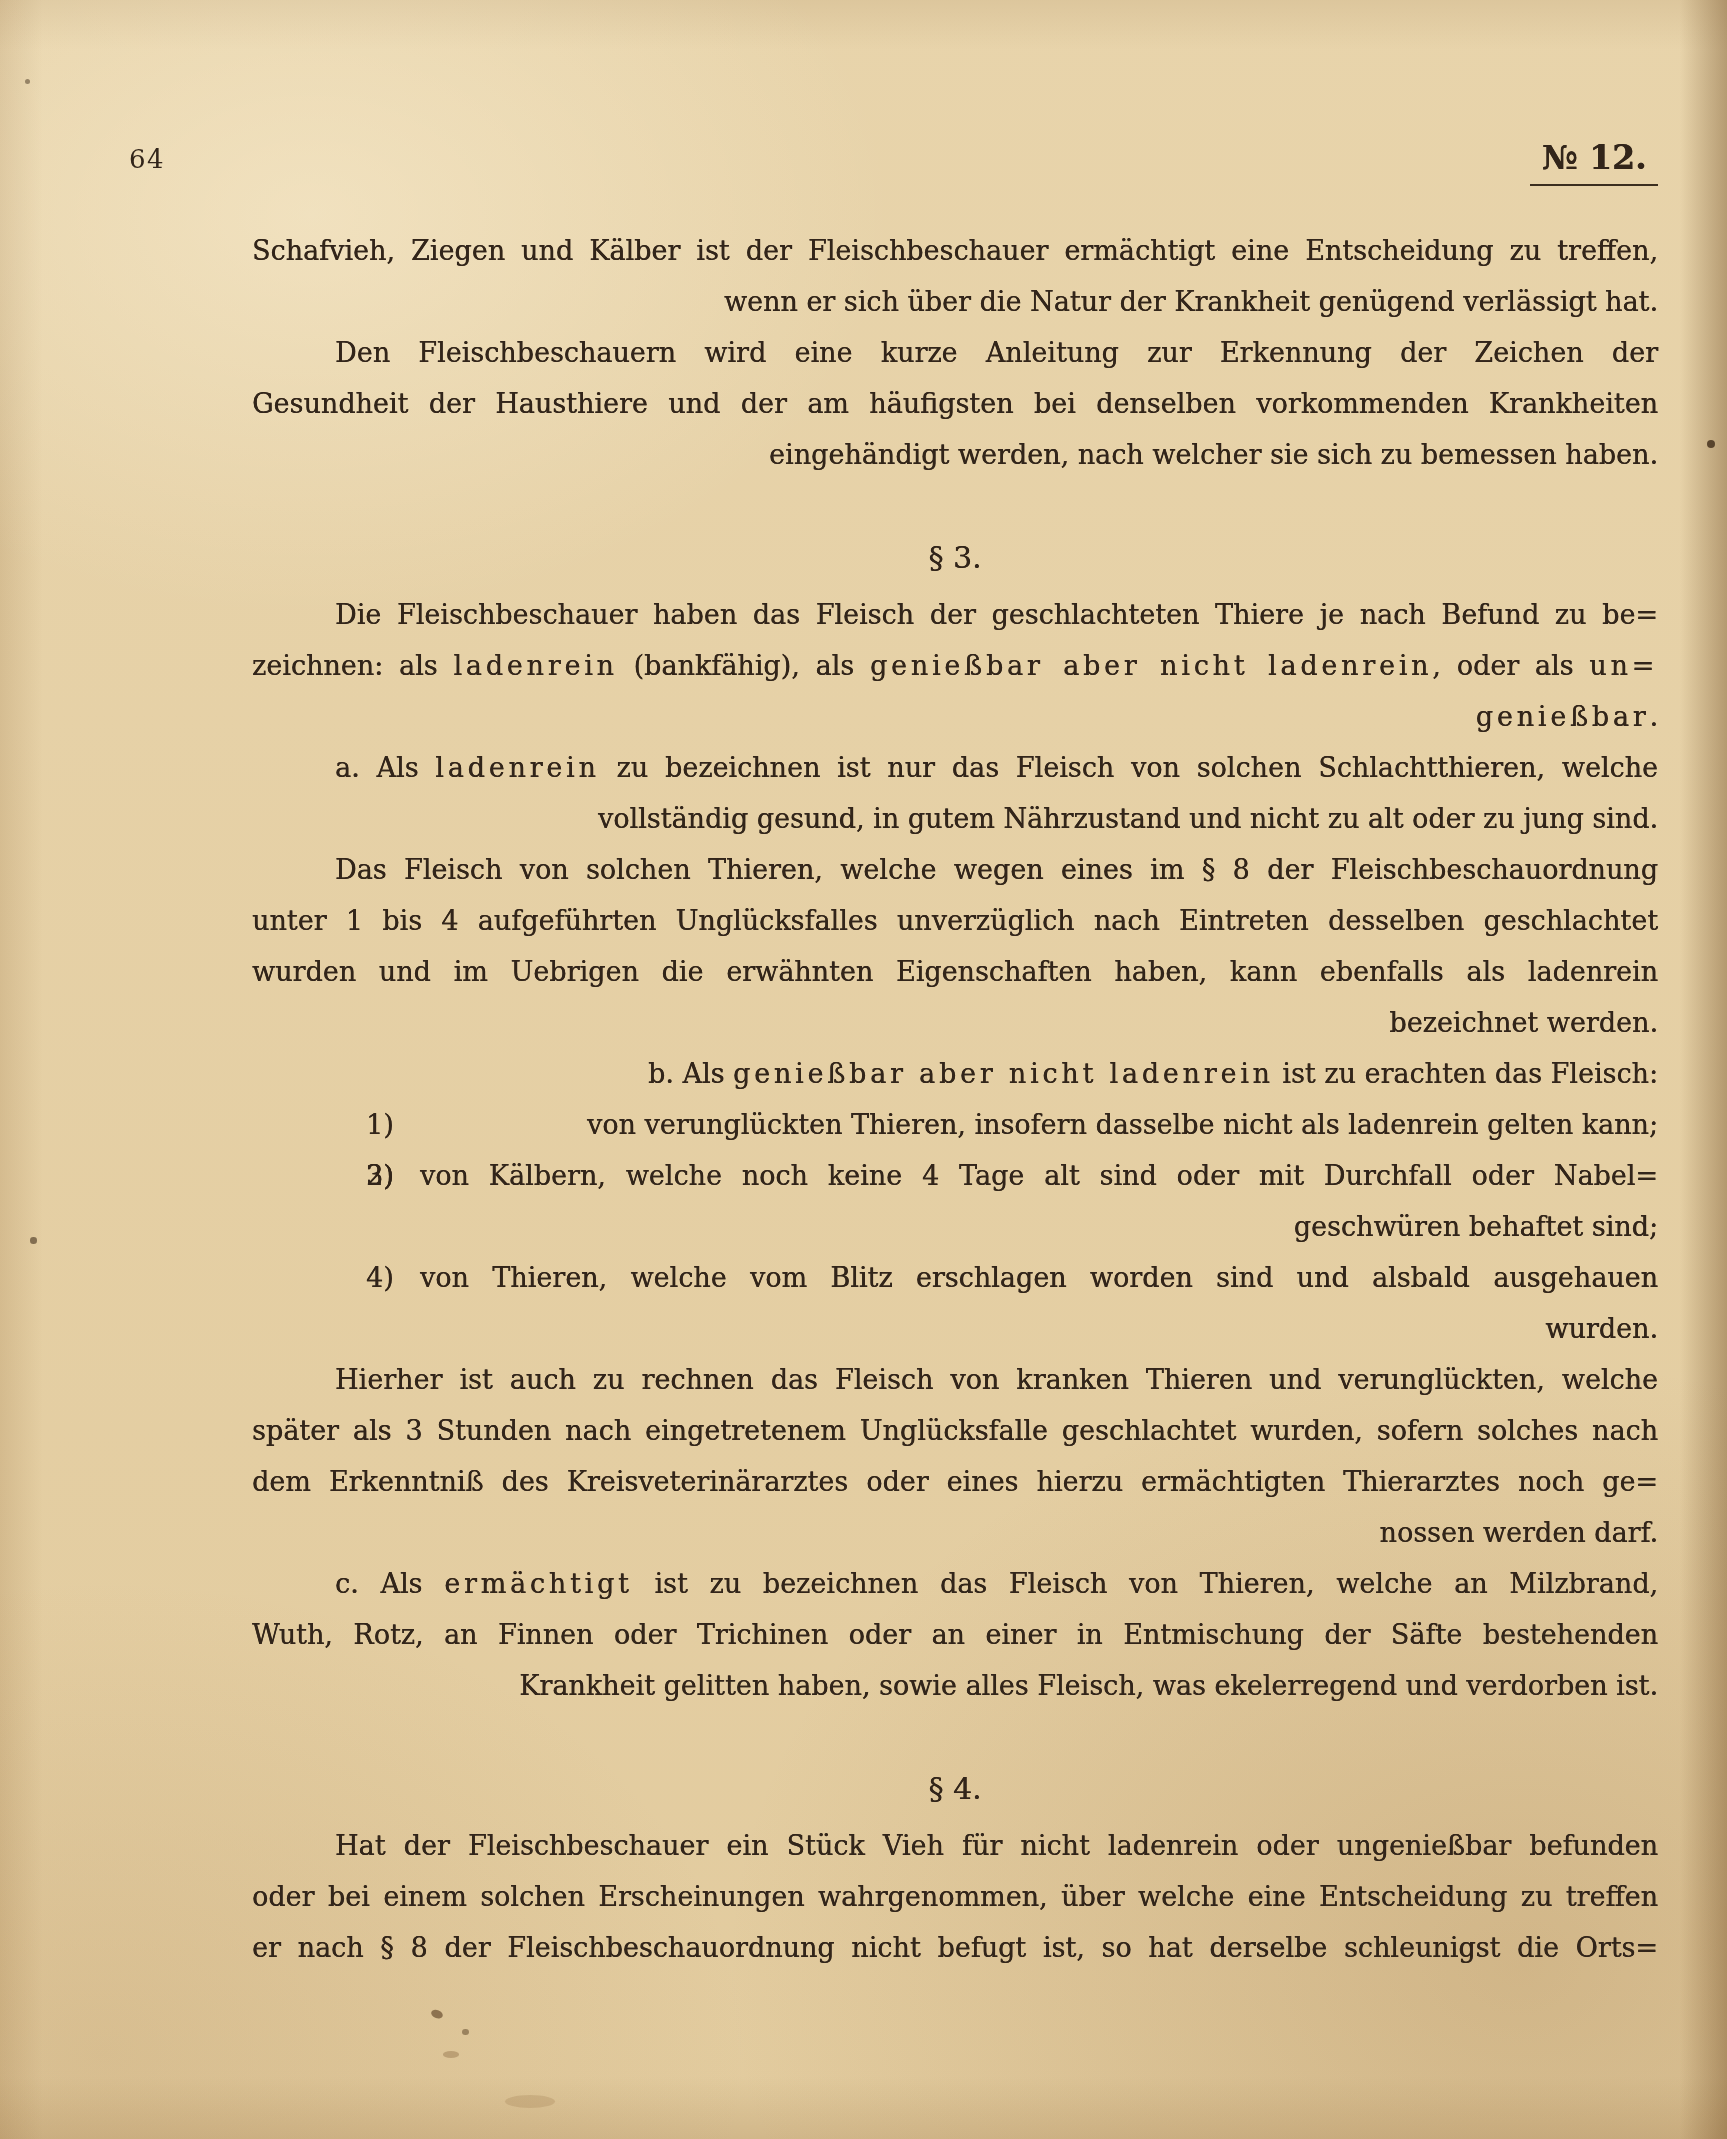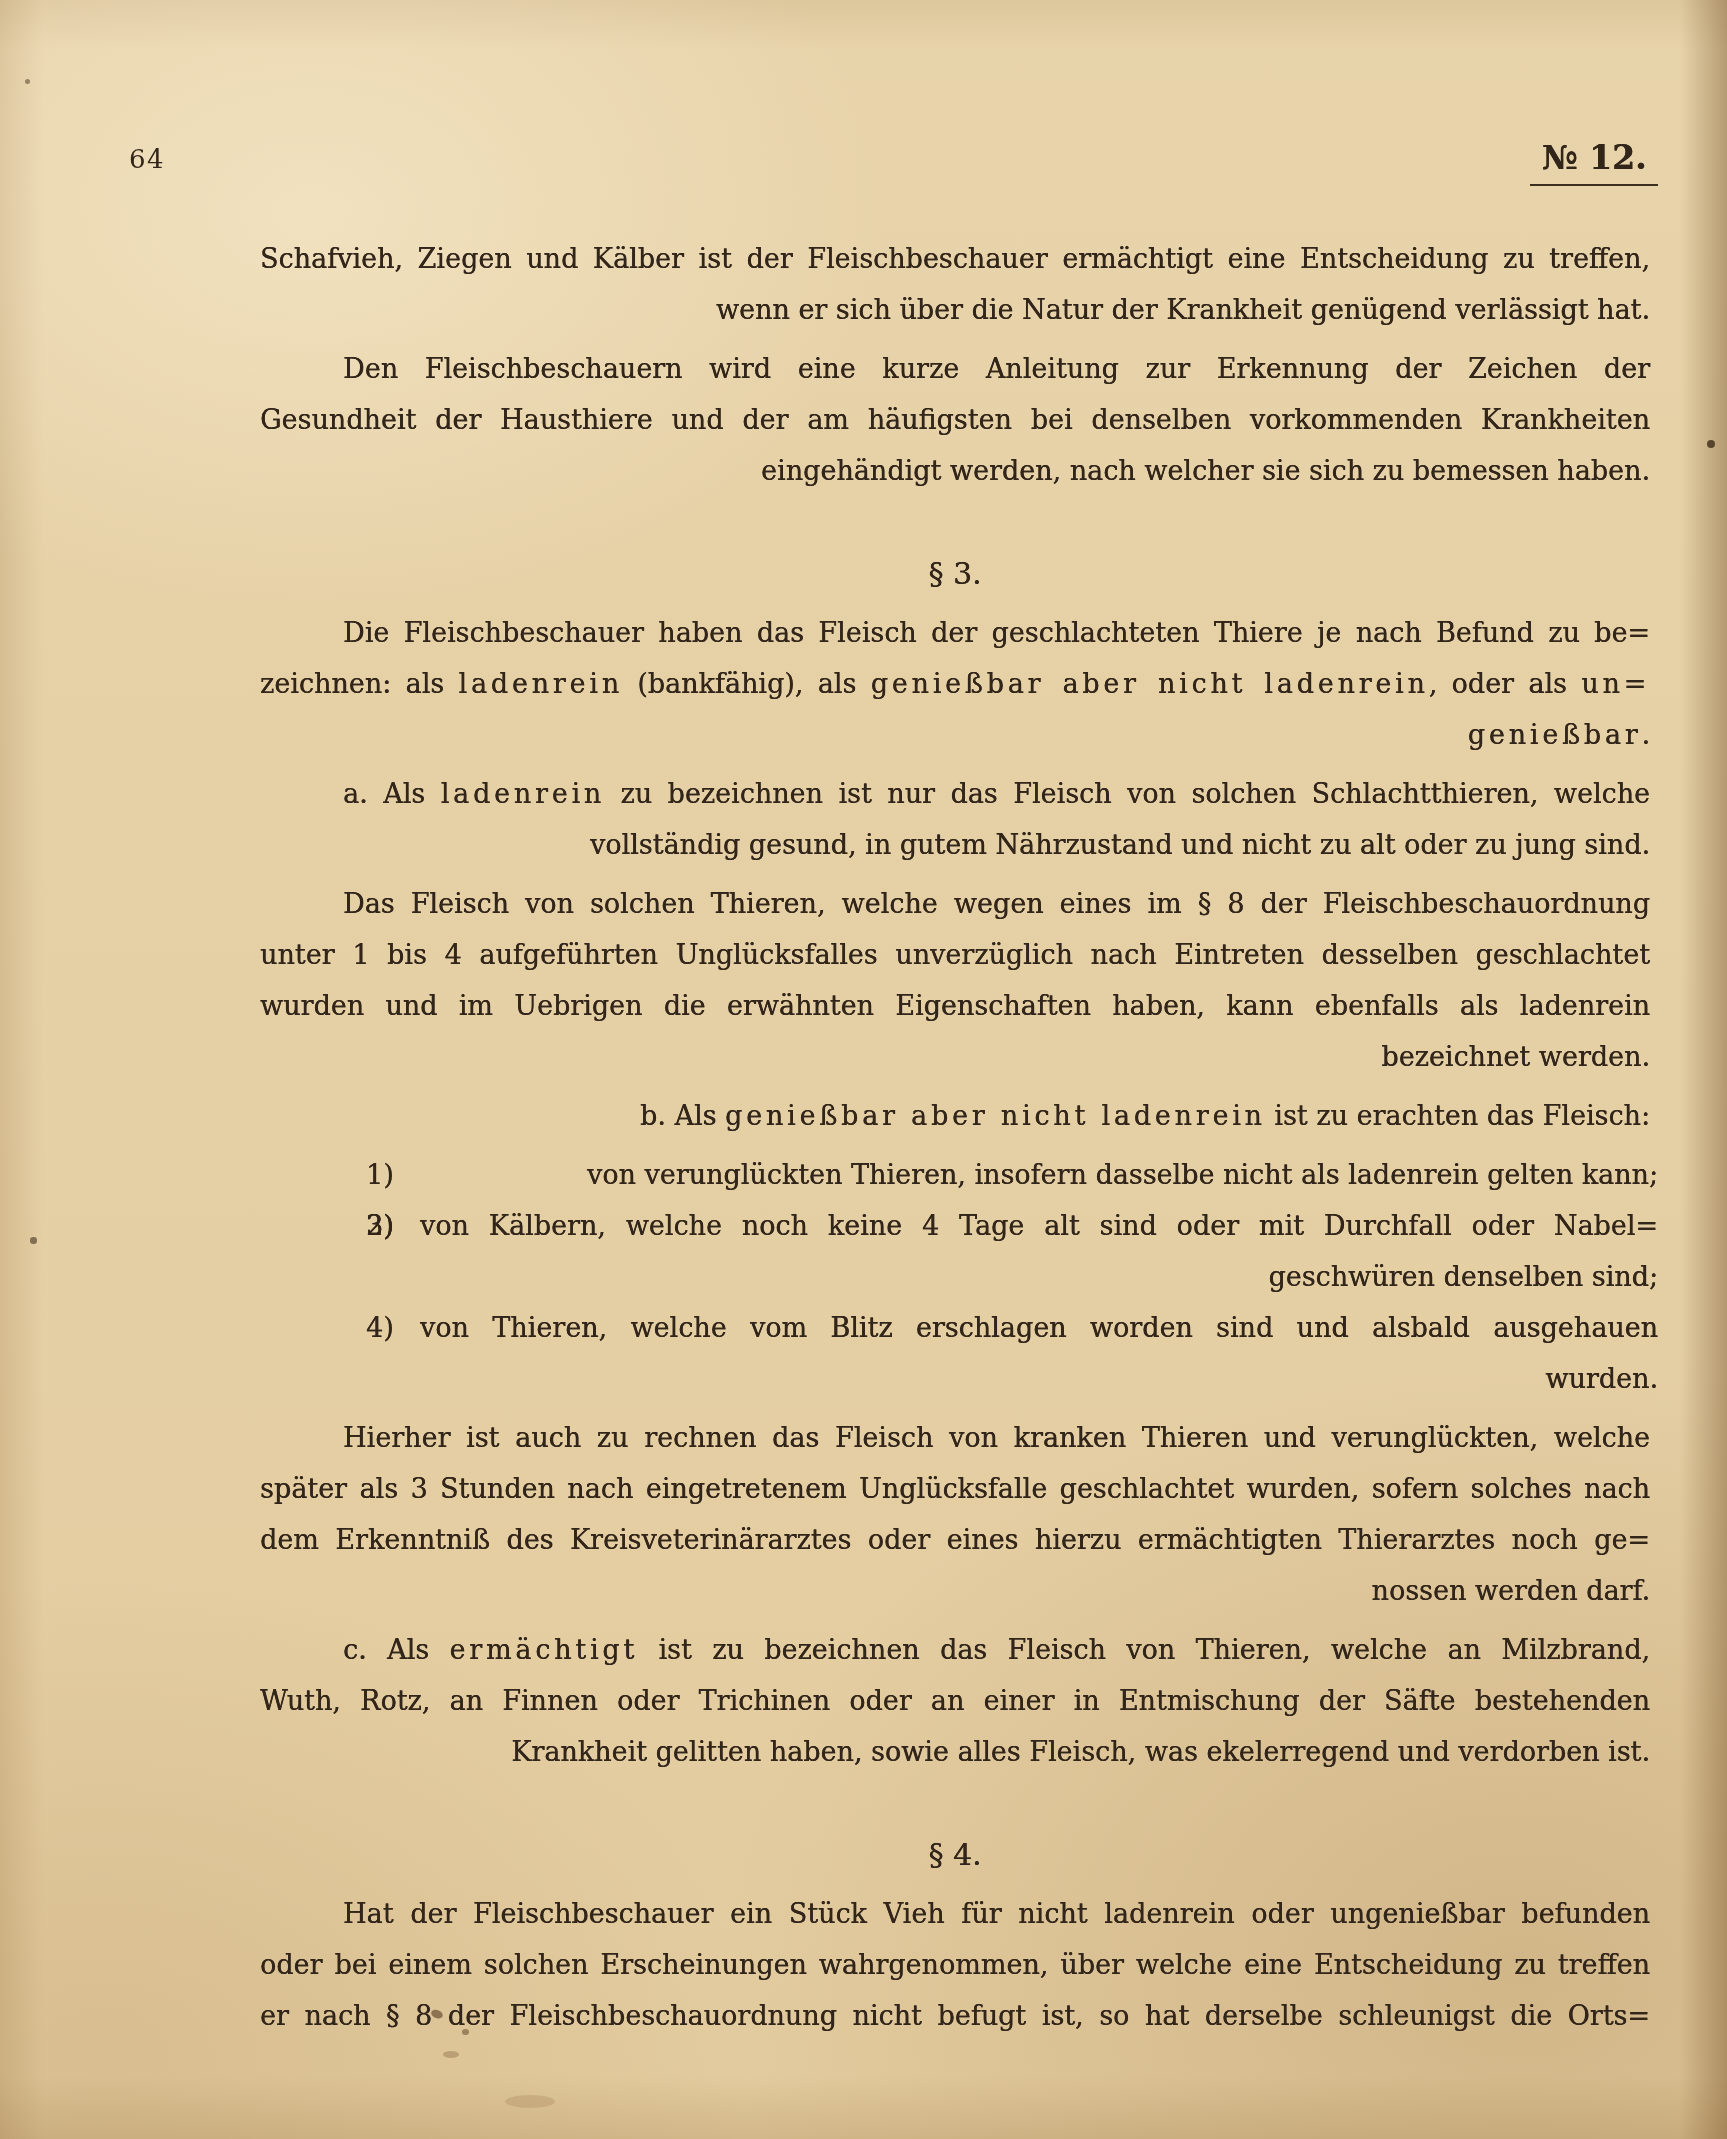--- a/index.html
+++ b/index.html
@@ -30,21 +30,21 @@
     font-size: 33px; font-weight: bold;
     padding: 0 11.5px 7.2px 11.5px;
     border-bottom: 2.9px solid rgba(45,32,20,0.92);
     text-shadow: 0.4px 0 0 currentColor;
   }
   .body-text {
     position: absolute; top: 225px; left: 252px; width: 1406px;
     font-size: 27px; line-height: 51px;
     text-shadow: 0.3px 0 0 currentColor;
   }
-  .para { margin: 8px; }
+  .para { margin: 0; }
   .line { text-align: justify; text-align-last: justify; }
   .line.lastline { text-align: right; text-align-last: auto; }
   .line.indent { text-indent: 83px; }
   .sp { letter-spacing: 0.14em; }
   .heading { margin: 52px 0 5.8px 0; text-align: center; font-size: 30px; }
   .li { position: relative; padding-left: 168px; }
   .li .num { position: absolute; left: 114px; top: 0; line-height: 51px; }
   .stain { position: absolute; border-radius: 50%; }
   .s1 { left: 431px; top: 2010px; width: 11.5px; height: 8px; background: rgba(74,48,22,0.55); transform: rotate(20deg); }
   .s2 { left: 462px; top: 2029px; width: 6.5px;  height: 5.8px;  background: rgba(74,48,22,0.45); }
@@ -98,21 +98,21 @@
       <div class="li">
         <span class="num">1)</span>
         <div class="line lastline"><span>von verunglückten Thieren, insofern dasselbe nicht als ladenrein gelten kann;</span></div>
       </div>
       <div class="li">
         <span class="num">2)</span>
       </div>
       <div class="li">
         <span class="num">3)</span>
         <div class="line"><span>von Kälbern, welche noch keine 4 Tage alt sind oder mit Durchfall oder Nabel=</span></div>
-        <div class="line lastline"><span>geschwüren denselben sind;</span></div>
+        <div class="line lastline"><span>geschwüren behaftet sind;</span></div>
       </div>
       <div class="li">
         <span class="num">4)</span>
         <div class="line"><span>von Thieren, welche vom Blitz erschlagen worden sind und alsbald ausgehauen</span></div>
         <div class="line lastline"><span>wurden.</span></div>
       </div>
       <div class="para">
         <div class="line indent"><span>Hierher ist auch zu rechnen das Fleisch von kranken Thieren und verunglückten, welche</span></div>
         <div class="line"><span>später als 3 Stunden nach eingetretenem Unglücksfalle geschlachtet wurden, sofern solches nach</span></div>
         <div class="line"><span>dem Erkenntniß des Kreisveterinärarztes oder eines hierzu ermächtigten Thierarztes noch ge=</span></div>

